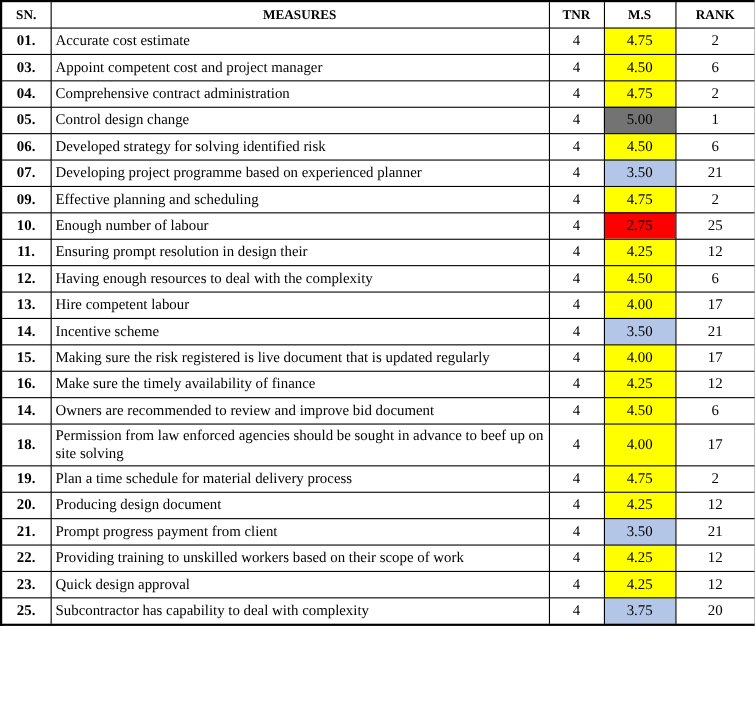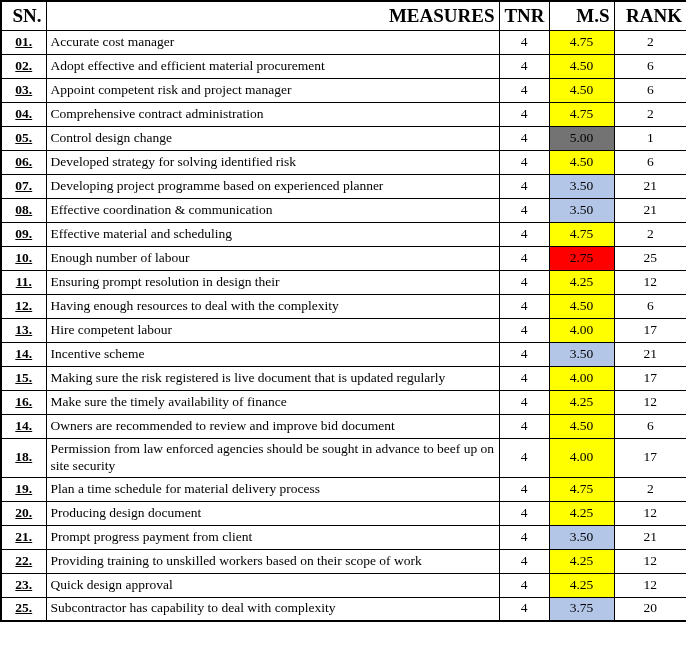--- a/index.html
+++ b/index.html
@@ -29,28 +29,27 @@
     line-height: 1.25;
   }
   col.col-sn   { width: 45px;  }
   col.col-meas { width: 453px; }
   col.col-tnr  { width: 50px;  }
   col.col-ms   { width: 65px;  }
   col.col-rank { width: 73px;  }
 
   thead th {
     font-weight: bold;
-    text-align: right;
+    text-align: center;
     height: 24px;
-    font-size: 19px;
+    font-size: 12px;
   }
   td.sn-cell {
     text-align: center;
     font-weight: bold;
-    text-decoration: underline;
   }
   td.measure-cell {
     text-align: left;
     padding-left: 8px;
     padding-right: 6px;
   }
   td.tnr-cell,
   td.ms-cell,
   td.rank-cell {
     text-align: center;
@@ -76,35 +75,28 @@
         <th>SN.</th>
         <th>MEASURES</th>
         <th>TNR</th>
         <th>M.S</th>
         <th>RANK</th>
       </tr>
     </thead>
     <tbody>
         <tr>
           <td class="sn-cell">01.</td>
-          <td class="measure-cell">Accurate cost manager</td>
-          <td class="tnr-cell">4</td>
-          <td class="ms-cell" style="background: rgb(255, 255, 0);">4.75</td>
-          <td class="rank-cell">2</td>
-        </tr>
-        <tr>
-          <td class="sn-cell">02.</td>
-          <td class="measure-cell">Adopt effective and efficient material procurement</td>
-          <td class="tnr-cell">4</td>
-          <td class="ms-cell" style="background: rgb(255, 255, 0);">4.50</td>
-          <td class="rank-cell">6</td>
+          <td class="measure-cell">Accurate cost estimate</td>
+          <td class="tnr-cell">4</td>
+          <td class="ms-cell" style="background: rgb(255, 255, 0);">4.75</td>
+          <td class="rank-cell">2</td>
         </tr>
         <tr>
           <td class="sn-cell">03.</td>
-          <td class="measure-cell">Appoint competent risk and project manager</td>
+          <td class="measure-cell">Appoint competent cost and project manager</td>
           <td class="tnr-cell">4</td>
           <td class="ms-cell" style="background: rgb(255, 255, 0);">4.50</td>
           <td class="rank-cell">6</td>
         </tr>
         <tr>
           <td class="sn-cell">04.</td>
           <td class="measure-cell">Comprehensive contract administration</td>
           <td class="tnr-cell">4</td>
           <td class="ms-cell" style="background: rgb(255, 255, 0);">4.75</td>
           <td class="rank-cell">2</td>
@@ -124,92 +116,85 @@
           <td class="rank-cell">6</td>
         </tr>
         <tr>
           <td class="sn-cell">07.</td>
           <td class="measure-cell">Developing project programme based on experienced planner</td>
           <td class="tnr-cell">4</td>
           <td class="ms-cell" style="background: rgb(180, 198, 231);">3.50</td>
           <td class="rank-cell">21</td>
         </tr>
         <tr>
-          <td class="sn-cell">08.</td>
-          <td class="measure-cell">Effective coordination &amp; communication</td>
+          <td class="sn-cell">09.</td>
+          <td class="measure-cell">Effective planning and scheduling</td>
+          <td class="tnr-cell">4</td>
+          <td class="ms-cell" style="background: rgb(255, 255, 0);">4.75</td>
+          <td class="rank-cell">2</td>
+        </tr>
+        <tr>
+          <td class="sn-cell">10.</td>
+          <td class="measure-cell">Enough number of labour</td>
+          <td class="tnr-cell">4</td>
+          <td class="ms-cell" style="background: rgb(255, 0, 0); text-align: center;">2.75</td>
+          <td class="rank-cell">25</td>
+        </tr>
+        <tr>
+          <td class="sn-cell">11.</td>
+          <td class="measure-cell">Ensuring prompt resolution in design their</td>
+          <td class="tnr-cell">4</td>
+          <td class="ms-cell" style="background: rgb(255, 255, 0);">4.25</td>
+          <td class="rank-cell">12</td>
+        </tr>
+        <tr>
+          <td class="sn-cell">12.</td>
+          <td class="measure-cell">Having enough resources to deal with the complexity</td>
+          <td class="tnr-cell">4</td>
+          <td class="ms-cell" style="background: rgb(255, 255, 0);">4.50</td>
+          <td class="rank-cell">6</td>
+        </tr>
+        <tr>
+          <td class="sn-cell">13.</td>
+          <td class="measure-cell">Hire competent labour</td>
+          <td class="tnr-cell">4</td>
+          <td class="ms-cell" style="background: rgb(255, 255, 0);">4.00</td>
+          <td class="rank-cell">17</td>
+        </tr>
+        <tr>
+          <td class="sn-cell">14.</td>
+          <td class="measure-cell">Incentive scheme</td>
           <td class="tnr-cell">4</td>
           <td class="ms-cell" style="background: rgb(180, 198, 231);">3.50</td>
           <td class="rank-cell">21</td>
         </tr>
         <tr>
-          <td class="sn-cell">09.</td>
-          <td class="measure-cell">Effective material and scheduling</td>
-          <td class="tnr-cell">4</td>
-          <td class="ms-cell" style="background: rgb(255, 255, 0);">4.75</td>
-          <td class="rank-cell">2</td>
-        </tr>
-        <tr>
-          <td class="sn-cell">10.</td>
-          <td class="measure-cell">Enough number of labour</td>
-          <td class="tnr-cell">4</td>
-          <td class="ms-cell" style="background: rgb(255, 0, 0); text-align: center;">2.75</td>
-          <td class="rank-cell">25</td>
-        </tr>
-        <tr>
-          <td class="sn-cell">11.</td>
-          <td class="measure-cell">Ensuring prompt resolution in design their</td>
-          <td class="tnr-cell">4</td>
-          <td class="ms-cell" style="background: rgb(255, 255, 0);">4.25</td>
-          <td class="rank-cell">12</td>
-        </tr>
-        <tr>
-          <td class="sn-cell">12.</td>
-          <td class="measure-cell">Having enough resources to deal with the complexity</td>
-          <td class="tnr-cell">4</td>
-          <td class="ms-cell" style="background: rgb(255, 255, 0);">4.50</td>
-          <td class="rank-cell">6</td>
-        </tr>
-        <tr>
-          <td class="sn-cell">13.</td>
-          <td class="measure-cell">Hire competent labour</td>
+          <td class="sn-cell">15.</td>
+          <td class="measure-cell">Making sure the risk registered is live document that is updated regularly</td>
           <td class="tnr-cell">4</td>
           <td class="ms-cell" style="background: rgb(255, 255, 0);">4.00</td>
           <td class="rank-cell">17</td>
         </tr>
         <tr>
-          <td class="sn-cell">14.</td>
-          <td class="measure-cell">Incentive scheme</td>
-          <td class="tnr-cell">4</td>
-          <td class="ms-cell" style="background: rgb(180, 198, 231);">3.50</td>
-          <td class="rank-cell">21</td>
-        </tr>
-        <tr>
-          <td class="sn-cell">15.</td>
-          <td class="measure-cell">Making sure the risk registered is live document that is updated regularly</td>
-          <td class="tnr-cell">4</td>
-          <td class="ms-cell" style="background: rgb(255, 255, 0);">4.00</td>
-          <td class="rank-cell">17</td>
-        </tr>
-        <tr>
           <td class="sn-cell">16.</td>
           <td class="measure-cell">Make sure the timely availability of finance</td>
           <td class="tnr-cell">4</td>
           <td class="ms-cell" style="background: rgb(255, 255, 0);">4.25</td>
           <td class="rank-cell">12</td>
         </tr>
         <tr>
           <td class="sn-cell">14.</td>
           <td class="measure-cell">Owners are recommended to review and improve bid document</td>
           <td class="tnr-cell">4</td>
           <td class="ms-cell" style="background: rgb(255, 255, 0);">4.50</td>
           <td class="rank-cell">6</td>
         </tr>
         <tr>
           <td class="sn-cell">18.</td>
-          <td class="measure-cell">Permission from law enforced agencies should be sought in advance to beef up on site security</td>
+          <td class="measure-cell">Permission from law enforced agencies should be sought in advance to beef up on site solving</td>
           <td class="tnr-cell">4</td>
           <td class="ms-cell" style="background: rgb(255, 255, 0);">4.00</td>
           <td class="rank-cell">17</td>
         </tr>
         <tr>
           <td class="sn-cell">19.</td>
           <td class="measure-cell">Plan a time schedule for material delivery process</td>
           <td class="tnr-cell">4</td>
           <td class="ms-cell" style="background: rgb(255, 255, 0);">4.75</td>
           <td class="rank-cell">2</td>

